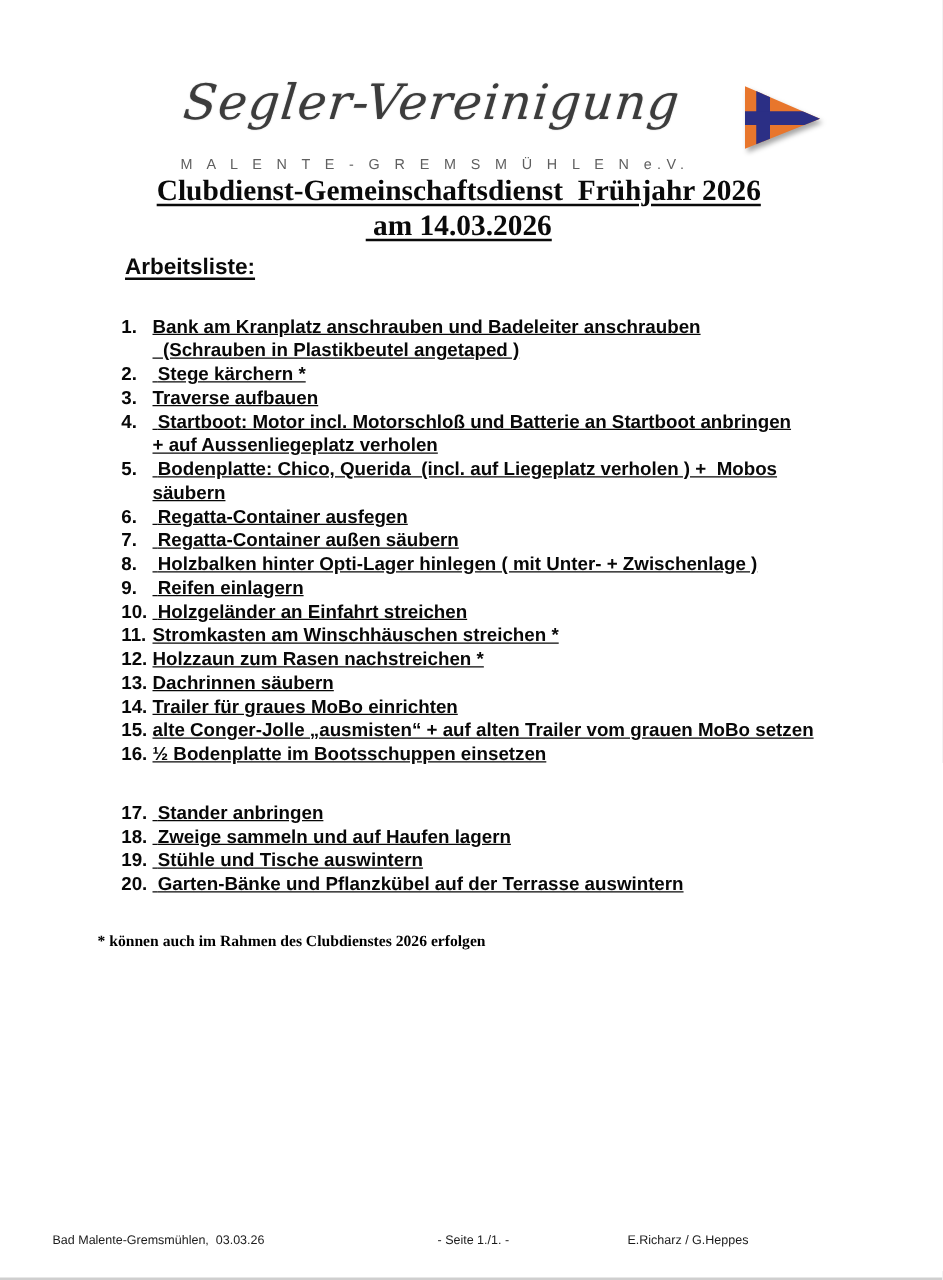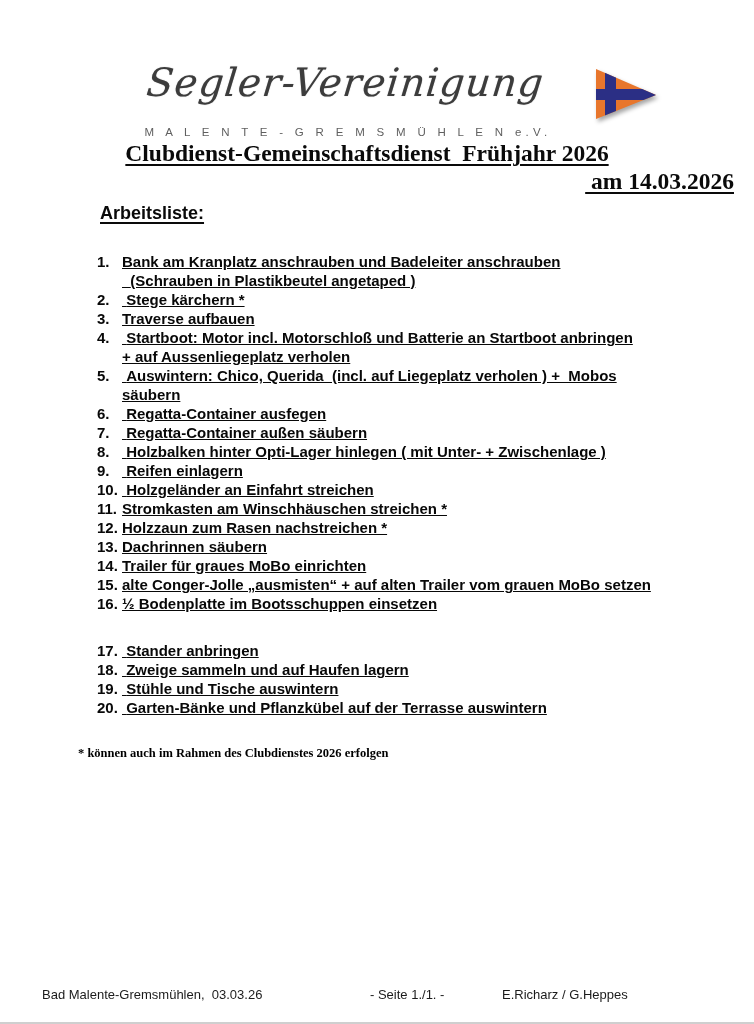--- a/index.html
+++ b/index.html
@@ -53,21 +53,21 @@
     color:#0a0a0a;
   }
   .title-block .tline {
     display:inline-block;
     text-decoration:underline;
     text-decoration-thickness:2px;
     text-underline-offset:3px;
     white-space:pre;
     margin-right:20px;
   }
-  .title-block .t2 { margin-top:1px;text-align:right; }
+  .title-block .t2 { margin-top:1px; }
 
   
   .section-heading {
     position:absolute; top:203px; left:100px;
     margin:0;
     font-size:18px;
     font-weight:bold;
     color:#0a0a0a;
     text-decoration:underline;
     text-decoration-thickness:2px;
@@ -93,25 +93,25 @@
     font-family:"Liberation Serif", serif;
     font-weight:bold;
     font-size:12.5px;
     color:#000000;
   }
 
   
   .footer {
     position:absolute; top:987px; left:42px; right:42px;
     height:18px;
-    font-size:13px;
+    font-size:10px;
     color:#1b1b1b;
   }
   .footer .f-left   { position:absolute; left:0; white-space:pre; }
-  .footer .f-center { position:absolute; left:308px; white-space:pre;margin-left:20px; }
+  .footer .f-center { position:absolute; left:308px; white-space:pre; }
   .footer .f-right  { position:absolute; left:436px; white-space:pre;margin-left:24px; }
 
   .scan-edge {
     position:absolute; left:0; right:0; bottom:0; height:2px;
     background:#a8a8a8; opacity:.55;
   }
 </style>
 </head>
 <body>
 
@@ -156,21 +156,21 @@
           <span class="num">3.</span>
           <span class="txt">Traverse aufbauen</span>
         </div>
         <div class="item">
           <span class="num">4.</span>
           <span class="txt"> Startboot: Motor incl. Motorschloß und Batterie an Startboot anbringen
 + auf Aussenliegeplatz verholen</span>
         </div>
         <div class="item">
           <span class="num">5.</span>
-          <span class="txt"> Auswintern: Chico, Querida  (incl. auf Liegeplatz verholen ) +  Mobos
+          <span class="txt"> Bodenplatte: Chico, Querida  (incl. auf Liegeplatz verholen ) +  Mobos
 säubern</span>
         </div>
         <div class="item">
           <span class="num">6.</span>
           <span class="txt"> Regatta-Container ausfegen</span>
         </div>
         <div class="item">
           <span class="num">7.</span>
           <span class="txt"> Regatta-Container außen säubern</span>
         </div>

